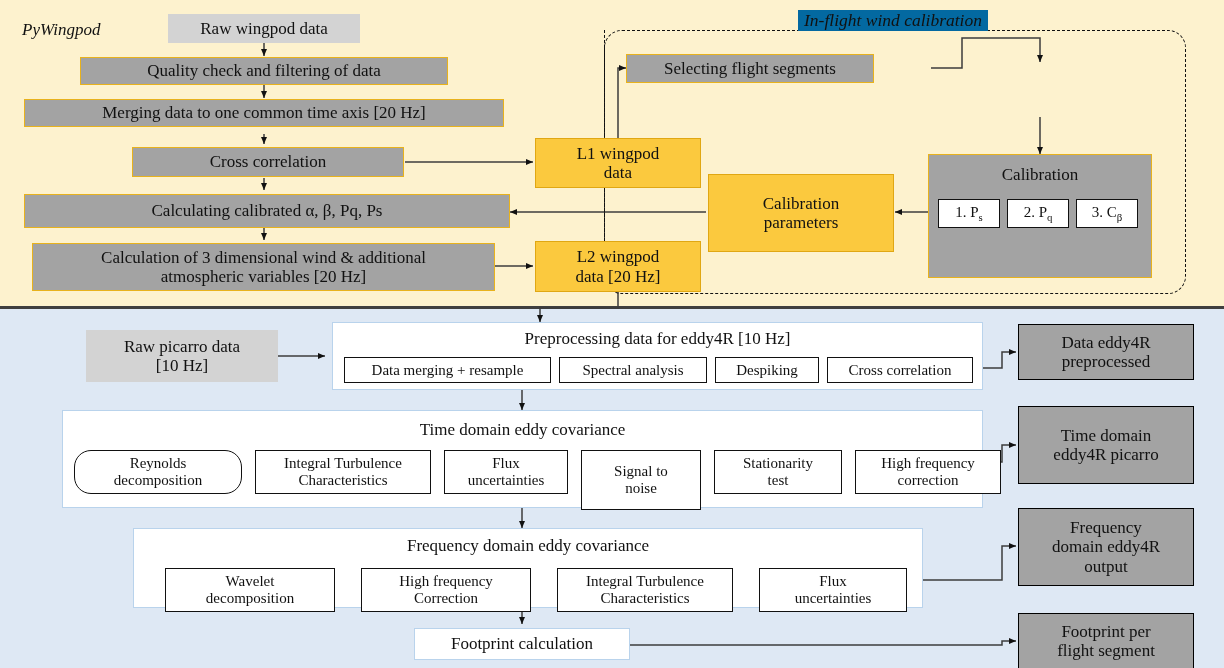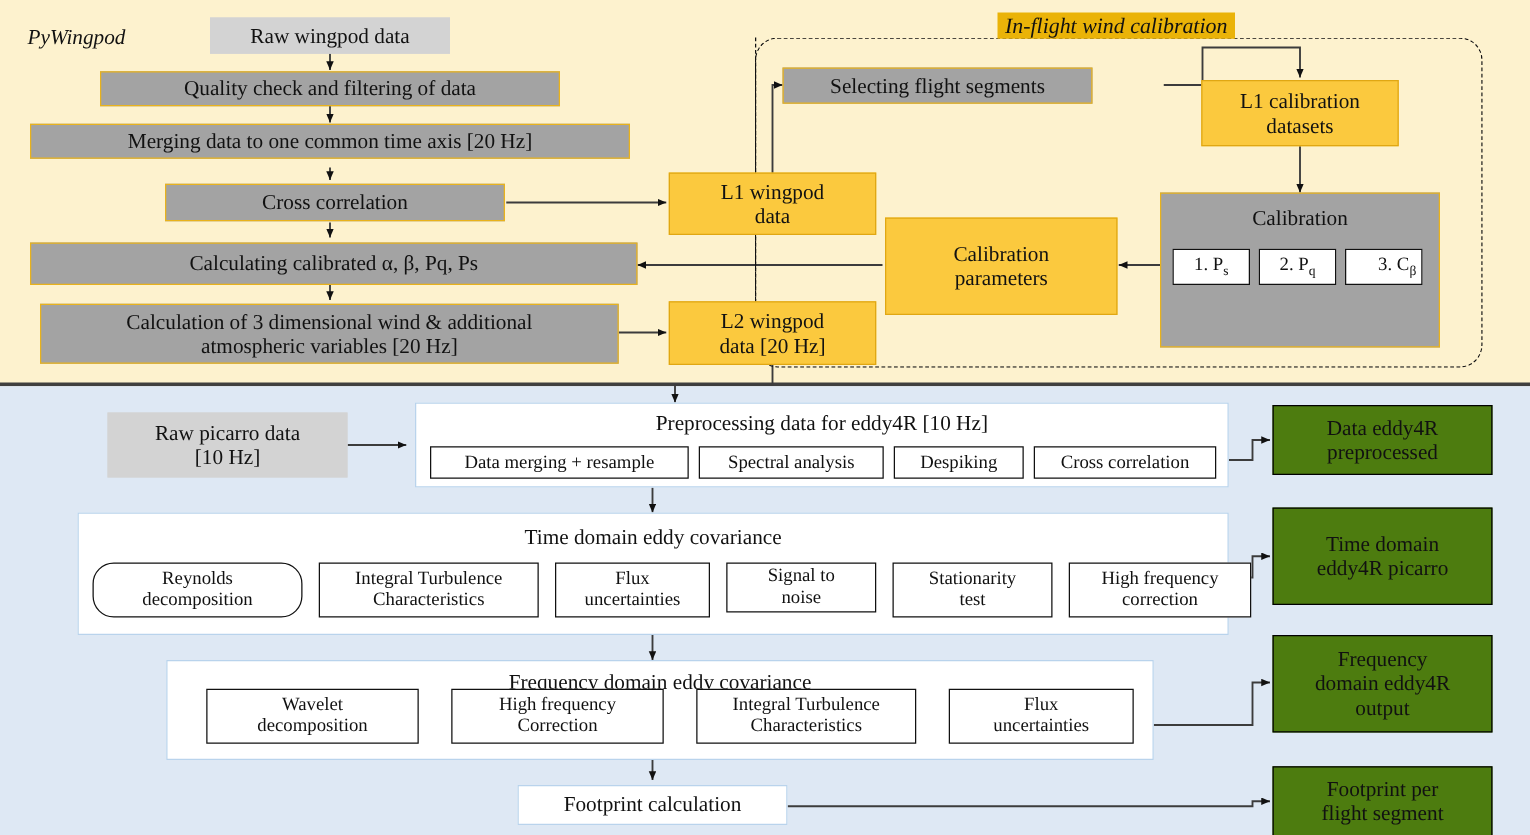--- a/index.html
+++ b/index.html
@@ -28,21 +28,21 @@
     text-align:center;
     line-height:1.12;
     color:#111;
     font-size:17px;
     padding:1px 4px;
   }
   .white-y{background:#a3a3a3;border:1.6px solid #E8B21C;}
   .gold{background:#FBC93E;border:1.6px solid #E0A713;}
   .grey{background:#D3D3D3;border:1px solid #D3D3D3;}
   .white-b{background:#ffffff;border:1.6px solid #B9D3EC;}
-  .blue{background:#4d7c0f;border:1.8px solid #000;}
+  .blue{background:#a3a3a3;border:1.8px solid #000;}
 
   .label-it{
     position:absolute;
     font-style:italic;
     font-size:17px;
     color:#111;
     background:transparent;
   }
 
   
@@ -50,21 +50,21 @@
     position:absolute;
     border:1.7px dashed #111;
     border-radius:18px;
     background:transparent;
   }
   #calib-title{
     position:absolute;
     font-style:italic;
     font-size:17.5px;
     color:#111;
-    background:#eab308;
+    background:#0369a1;
     padding:0 6px;
     white-space:nowrap;
   }
   
   .dash-v{
     position:absolute;
     border-left:1.7px dashed #111;
     width:0;
   }
 
@@ -172,36 +172,32 @@
     <span>data</span>
   </div>
 
   <div class="node gold stack" style="left:535px;top:241px;width:166px;height:51px;">
     <span>L2 wingpod</span>
     <span>data [20 Hz]</span>
   </div>
 
   <div class="node white-y" style="left:626px;top:54px;width:248px;height:29px;">Selecting flight segments</div>
 
-  <div class="node gold stack" style="left:961px;top:64px;width:158px;height:53px;">
-    <span>L1 calibration</span>
-    <span>datasets</span>
-  </div>
 
   <div class="node white-y" style="left:928px;top:154px;width:224px;height:124px;display:block;">
     <div class="grp-title" style="left:0;top:10px;">Calibration</div>
 
     <div class="inner-row" style="left:9px;top:44px;">
       <div class="chip" style="width:62px;height:29px;">
         <span><span>1.</span>&nbsp;<span>P</span><span class="sub">s</span></span>
       </div>
       <div class="chip" style="width:62px;height:29px;">
         <span><span>2.</span>&nbsp;<span>P</span><span class="sub">q</span></span>
       </div>
-      <div class="chip" style="width:62px;height:29px;justify-content:flex-end;">
+      <div class="chip" style="width:62px;height:29px;">
         <span><span>3.</span>&nbsp;<span>C</span><span class="sub">β</span></span>
       </div>
     </div>
 
   </div>
 
   <div class="node gold stack" style="left:708px;top:174px;width:186px;height:78px;">
     <span>Calibration</span>
     <span>parameters</span>
   </div>
@@ -231,38 +227,38 @@
         <span>decomposition</span>
       </div>
       <div class="chip stack" style="width:176px;height:44px;">
         <span>Integral Turbulence</span>
         <span>Characteristics</span>
       </div>
       <div class="chip stack" style="width:124px;height:44px;">
         <span>Flux</span>
         <span>uncertainties</span>
       </div>
-      <div class="chip stack" style="width:120px;height:40px;">
+      <div class="chip stack" style="width:120px;height:60px;">
         <span>Signal to</span>
         <span>noise</span>
       </div>
       <div class="chip stack" style="width:128px;height:44px;">
         <span>Stationarity</span>
         <span>test</span>
       </div>
       <div class="chip stack" style="width:146px;height:44px;">
         <span>High frequency</span>
         <span>correction</span>
       </div>
     </div>
   </div>
 
   <div class="node white-b" style="left:133px;top:528px;width:790px;height:80px;display:block;">
     <div class="grp-title" style="left:0;top:7px;">Frequency domain eddy covariance</div>
-    <div class="inner-row" style="left:31px;top:22px;gap:26px;align-items:flex-start;">
+    <div class="inner-row" style="left:31px;top:39px;gap:26px;align-items:flex-start;">
       <div class="chip stack" style="width:170px;height:44px;">
         <span>Wavelet</span>
         <span>decomposition</span>
       </div>
       <div class="chip stack" style="width:170px;height:44px;">
         <span>High frequency</span>
         <span>Correction</span>
       </div>
       <div class="chip stack" style="width:176px;height:44px;">
         <span>Integral Turbulence</span>

